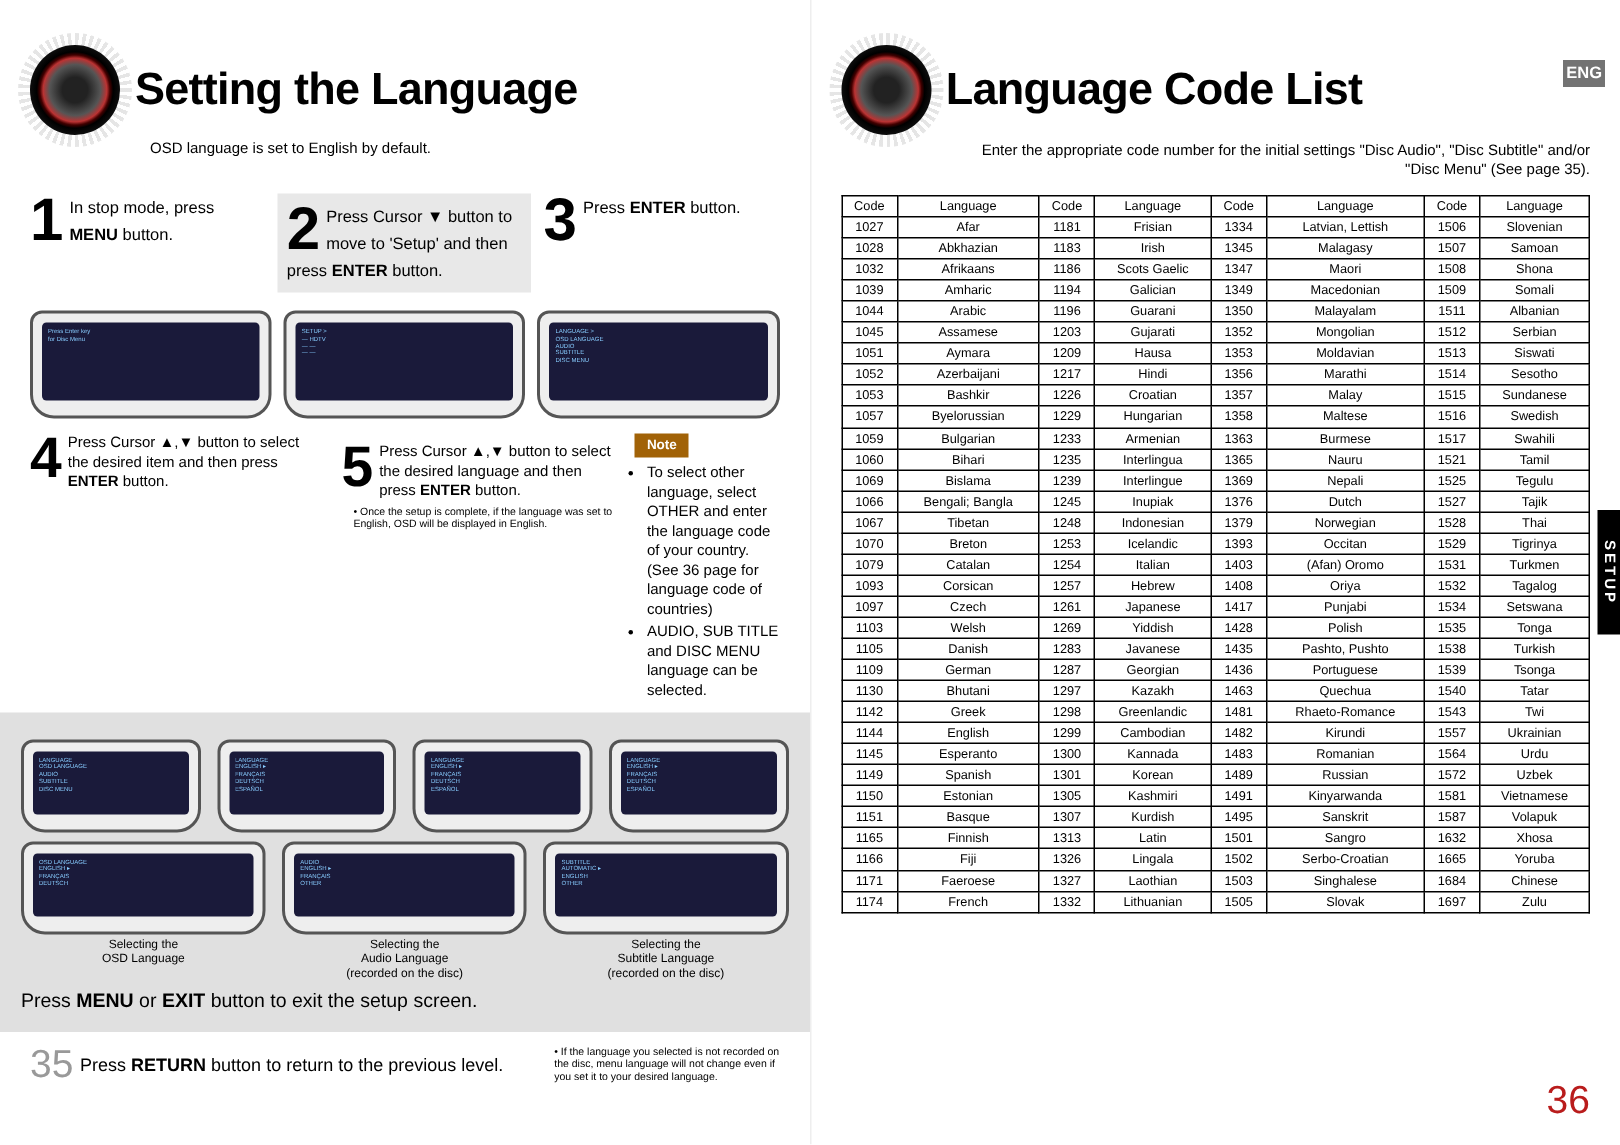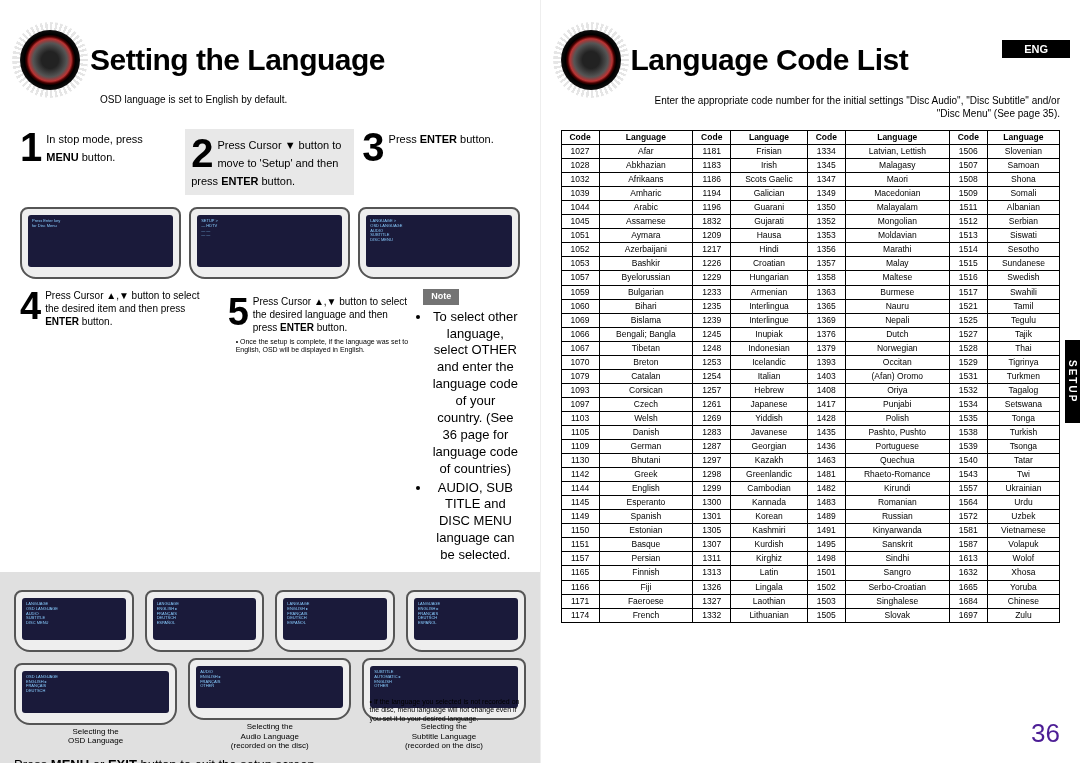--- a/index.html
+++ b/index.html
@@ -34,62 +34,62 @@
     content:"";
     position:absolute; inset:-8px;
     border-radius:50%;
     background: repeating-conic-gradient(#aaa 0 4deg, transparent 4deg 8deg);
     opacity:0.3;
     z-index:-1;
   }
   h1.page-title { font-size: 30px; font-weight: bold; letter-spacing: -0.5px; }
   .subtitle { font-size: 10px; margin-left: 80px; margin-bottom: 24px; }
   .sub-right { font-size: 10px; margin-left: 80px; line-height: 1.3; text-align: right; }
-  .eng-badge { position: absolute; top: 40px; right: 10px; background: #000000; color:#fff; font-size: 11px; padding: 3px 22px; font-weight:bold;}
+  .eng-badge { position: absolute; top: 40px; right: 10px; background: #737373; color:#fff; font-size: 11px; padding: 3px 2px; font-weight:bold;}
   .setup-tab { position:absolute; right:0; top:340px; background:#000; color:#fff; font-size:10px; padding:20px 2px; writing-mode: vertical-rl; letter-spacing:2px; font-weight:bold;}
   
   .steps-top { display:flex; gap:8px; margin-top:14px; }
   .step { flex:1; background:#fff; position:relative; }
   .step-num { font-size: 40px; font-weight: bold; float:left; margin-right:4px; line-height:0.9;}
   .step-txt { font-size: 11px; line-height: 1.3; }
   .step.highlight { background:#e8e8e8; padding:6px; }
   
   .screenshots-top { display:flex; gap:8px; margin-top:12px; margin-bottom:10px;}
   .tv {
     flex:1; height:72px; background:#eee; border:2px solid #555;
     border-radius:8px 8px 16px 16px; position:relative;
   }
   .tv::after { content:""; position:absolute; inset:6px 6px 10px 6px; background:#1a1a3a; border-radius:3px; }
   .tv-inner { position:absolute; inset:10px 10px 14px 10px; z-index:1; font-size:4px; color:#8cf; overflow:hidden; line-height:1.2;}
   
   .steps-mid { display:flex; gap:8px; margin-top:6px; }
   .step-mid { flex:1 1 25%; font-size:10px; line-height:1.3; }
   .step-mid .step-num { font-size: 38px; }
-  .note-badge { background:#737373; color:#fff; font-size:9px; padding:2px 8px; display:inline-block; font-weight:bold;}
-  .note-list { font-size:13px; line-height:1.3; margin-top:4px; padding-left:8px;text-align:center;}
+  .note-badge { background:#a16207; color:#fff; font-size:9px; padding:2px 8px; display:inline-block; font-weight:bold;}
+  .note-list { font-size:10px; line-height:1.3; margin-top:4px; padding-left:8px;}
   .note-list li { list-style: disc; margin-bottom:2px;}
   .tiny-note { font-size:7px; line-height:1.2; margin-top:4px; padding-left:8px;}
   
   .screenshots-grid { margin-top:8px; }
-  .sg-row { display:flex; gap:11px; margin-bottom:6px;align-items:center;}
+  .sg-row { display:flex; gap:11px; margin-bottom:6px;}
   .sg-row .tv { height:62px; }
   .caption { font-size:8px; text-align:center; line-height:1.2; margin-top:2px;}
   .caption.bold { font-weight:bold;}
   
   .gray-band { background:#e0e0e0; padding:10px 14px; margin:6px -20px 0 -20px; position:relative;}
   .exit-text { font-size:13px; margin-bottom:4px; }
   .pg-num-left { position:absolute; left:20px; bottom:14px; font-size:26px; color:#999; font-weight:normal;}
-  .pg-num-right { position:absolute; right:20px; bottom:14px; font-size:26px; color:#4c1d95;}
+  .pg-num-right { position:absolute; right:20px; bottom:14px; font-size:26px; color:#b91c1c;}
   .return-text { font-size:12px; display:inline-block; }
   .foot-note { font-size:7px; line-height:1.2; position:absolute; right:20px; bottom:40px; width:150px;}
   
   
   table.codes { width:100%; border-collapse: collapse; font-size:8.5px; margin-top:10px;}
   table.codes th, table.codes td { border:1px solid #000; padding:1px 2px; text-align:center; line-height:1.3;}
-  table.codes th { font-weight:bold; background:#fff;}
+  table.codes th { font-weight:normal; background:#fff;}
   table.codes td.lang { text-align:center; }
   
 </style>
 </head>
 <body>
 
 <div class="page">
 
   <div class="left-page">
     <div class="title-row">
@@ -260,21 +260,21 @@
             <td>1196</td>
             <td class="lang">Guarani</td>
             <td>1350</td>
             <td class="lang">Malayalam</td>
             <td>1511</td>
             <td class="lang">Albanian</td>
           </tr>
           <tr>
             <td>1045</td>
             <td class="lang">Assamese</td>
-            <td>1832</td>
+            <td>1203</td>
             <td class="lang">Gujarati</td>
             <td>1352</td>
             <td class="lang">Mongolian</td>
             <td>1512</td>
             <td class="lang">Serbian</td>
           </tr>
           <tr>
             <td>1051</td>
             <td class="lang">Aymara</td>
             <td>1209</td>
@@ -498,30 +498,20 @@
             <td>1151</td>
             <td class="lang">Basque</td>
             <td>1307</td>
             <td class="lang">Kurdish</td>
             <td>1495</td>
             <td class="lang">Sanskrit</td>
             <td>1587</td>
             <td class="lang">Volapuk</td>
           </tr>
           <tr>
-            <td>1157</td>
-            <td class="lang">Persian</td>
-            <td>1311</td>
-            <td class="lang">Kirghiz</td>
-            <td>1498</td>
-            <td class="lang">Sindhi</td>
-            <td>1613</td>
-            <td class="lang">Wolof</td>
-          </tr>
-          <tr>
             <td>1165</td>
             <td class="lang">Finnish</td>
             <td>1313</td>
             <td class="lang">Latin</td>
             <td>1501</td>
             <td class="lang">Sangro</td>
             <td>1632</td>
             <td class="lang">Xhosa</td>
           </tr>
           <tr>

